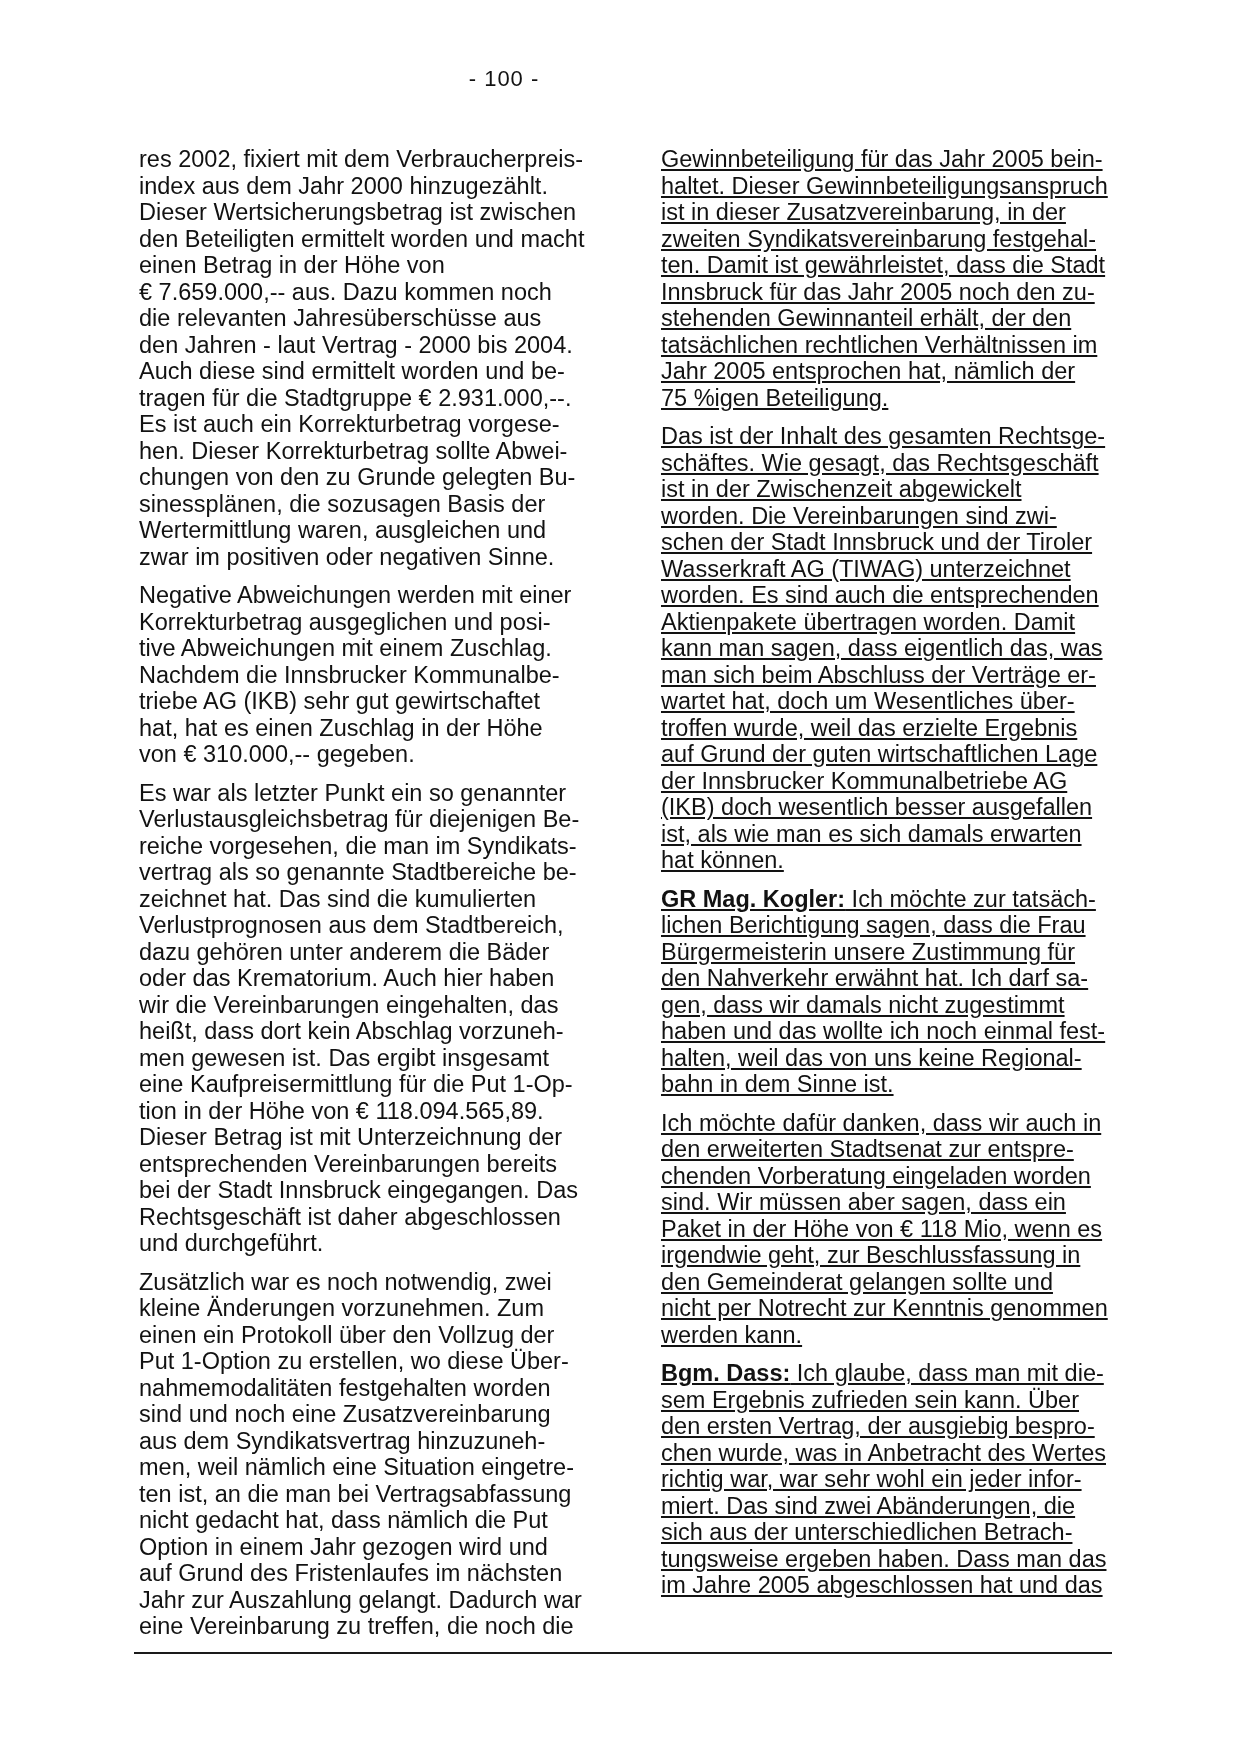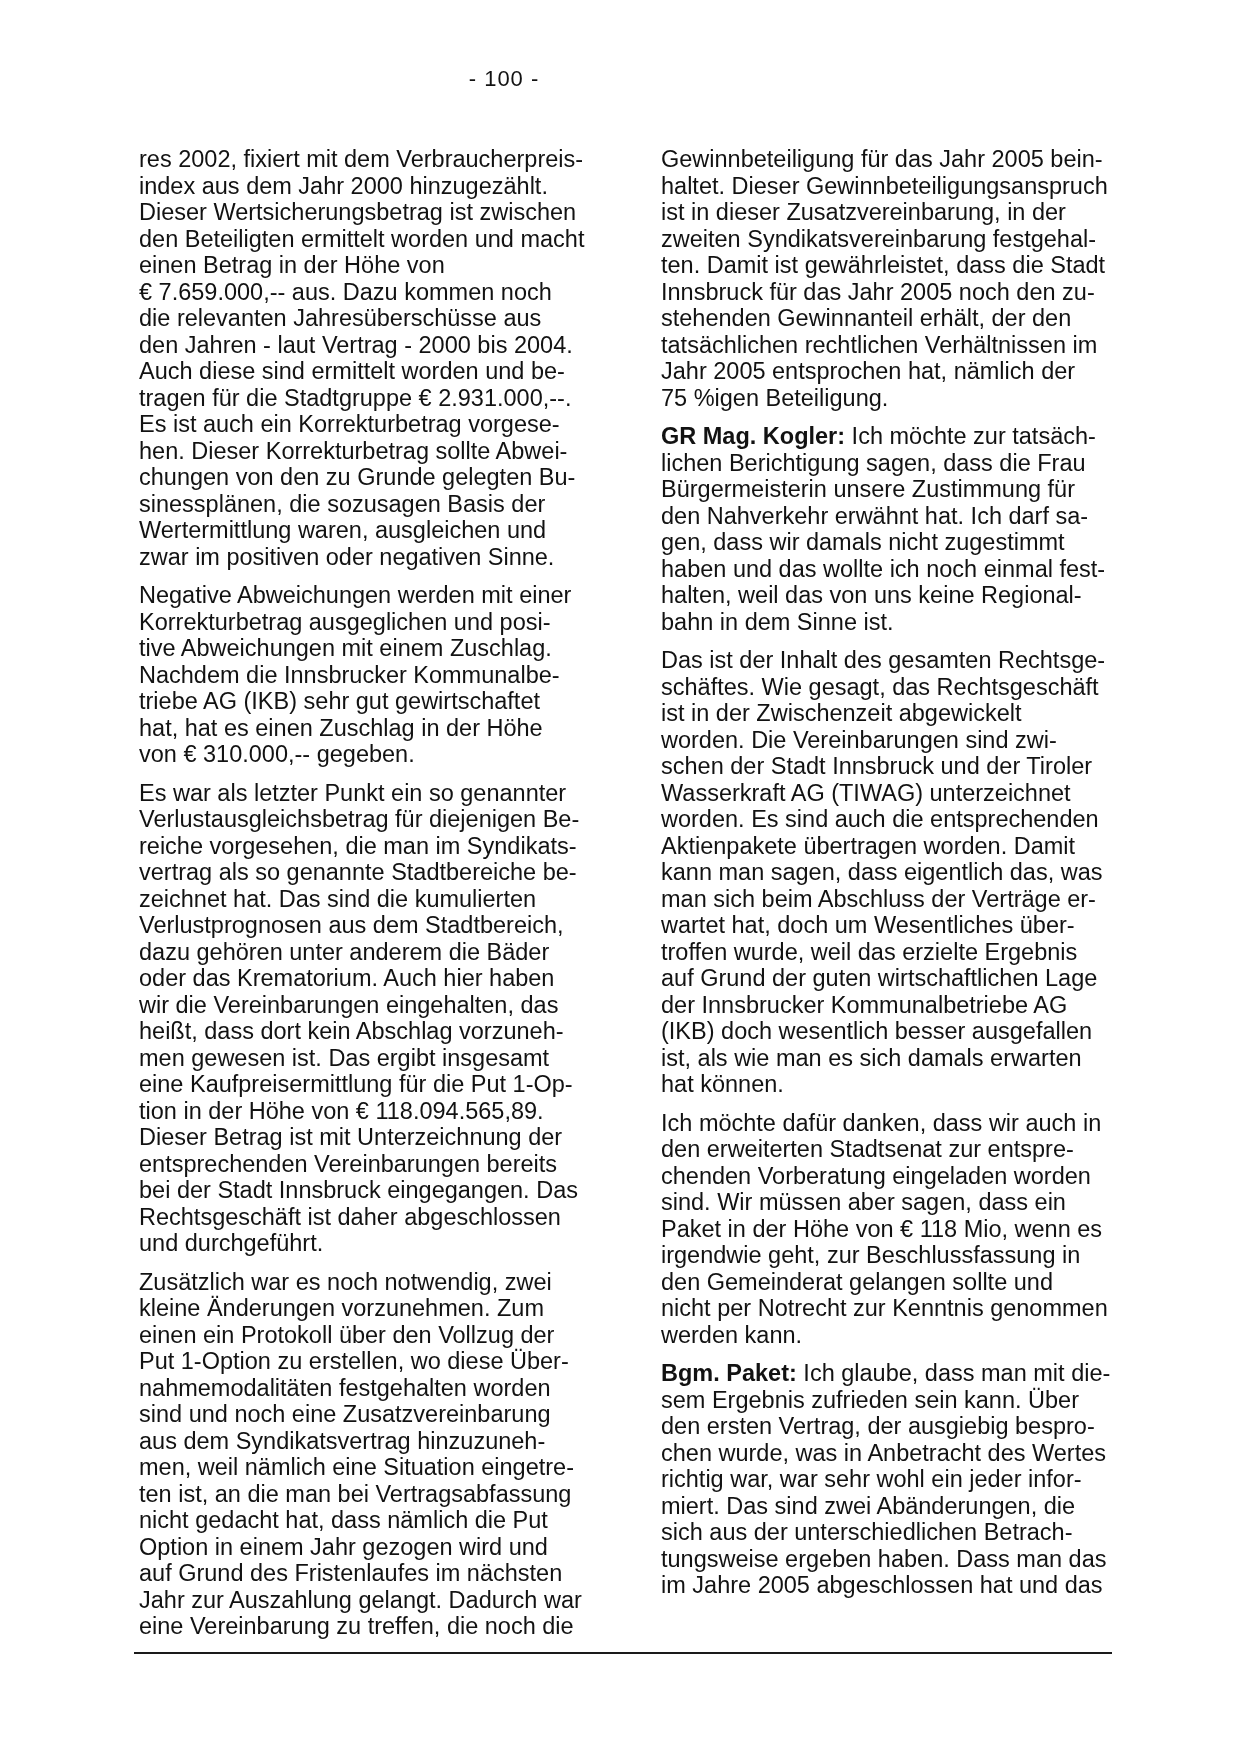--- a/index.html
+++ b/index.html
@@ -32,20 +32,21 @@
     font-size: 23.5px;
     line-height: 26.5px;
   }
   .col-left {
     left: 135px;
     width: 505px;
   }
   .col-right {
     left: 657px;
     width: 510px;
+    text-decoration: underline;
   }
   .col p {
     margin: 0 0 12px 4px;
     white-space: pre-line;
   }
   .col p b {
     font-weight: bold;
     white-space: normal;
   }
   .footer-rule {
@@ -133,55 +134,55 @@
     <p>Gewinnbeteiligung für das Jahr 2005 bein-
 haltet. Dieser Gewinnbeteiligungsanspruch
 ist in dieser Zusatzvereinbarung, in der
 zweiten Syndikatsvereinbarung festgehal-
 ten. Damit ist gewährleistet, dass die Stadt
 Innsbruck für das Jahr 2005 noch den zu-
 stehenden Gewinnanteil erhält, der den
 tatsächlichen rechtlichen Verhältnissen im
 Jahr 2005 entsprochen hat, nämlich der
 75 %igen Beteiligung.</p>
-    <p><b>GR Mag. Kogler:</b><span> Ich möchte zur tatsäch-
-lichen Berichtigung sagen, dass die Frau
-Bürgermeisterin unsere Zustimmung für
-den Nahverkehr erwähnt hat. Ich darf sa-
-gen, dass wir damals nicht zugestimmt
-haben und das wollte ich noch einmal fest-
-halten, weil das von uns keine Regional-
-bahn in dem Sinne ist.</span></p>
     <p>Das ist der Inhalt des gesamten Rechtsge-
 schäftes. Wie gesagt, das Rechtsgeschäft
 ist in der Zwischenzeit abgewickelt
 worden. Die Vereinbarungen sind zwi-
 schen der Stadt Innsbruck und der Tiroler
 Wasserkraft AG (TIWAG) unterzeichnet
 worden. Es sind auch die entsprechenden
 Aktienpakete übertragen worden. Damit
 kann man sagen, dass eigentlich das, was
 man sich beim Abschluss der Verträge er-
 wartet hat, doch um Wesentliches über-
 troffen wurde, weil das erzielte Ergebnis
 auf Grund der guten wirtschaftlichen Lage
 der Innsbrucker Kommunalbetriebe AG
 (IKB) doch wesentlich besser ausgefallen
 ist, als wie man es sich damals erwarten
 hat können.</p>
+    <p><b>GR Mag. Kogler:</b><span> Ich möchte zur tatsäch-
+lichen Berichtigung sagen, dass die Frau
+Bürgermeisterin unsere Zustimmung für
+den Nahverkehr erwähnt hat. Ich darf sa-
+gen, dass wir damals nicht zugestimmt
+haben und das wollte ich noch einmal fest-
+halten, weil das von uns keine Regional-
+bahn in dem Sinne ist.</span></p>
     <p>Ich möchte dafür danken, dass wir auch in
 den erweiterten Stadtsenat zur entspre-
 chenden Vorberatung eingeladen worden
 sind. Wir müssen aber sagen, dass ein
 Paket in der Höhe von € 118 Mio, wenn es
 irgendwie geht, zur Beschlussfassung in
 den Gemeinderat gelangen sollte und
 nicht per Notrecht zur Kenntnis genommen
 werden kann.</p>
-    <p><b>Bgm. Paket:</b><span> Ich glaube, dass man mit die-
+    <p><b>Bgm. Dass:</b><span> Ich glaube, dass man mit die-
 sem Ergebnis zufrieden sein kann. Über
 den ersten Vertrag, der ausgiebig bespro-
 chen wurde, was in Anbetracht des Wertes
 richtig war, war sehr wohl ein jeder infor-
 miert. Das sind zwei Abänderungen, die
 sich aus der unterschiedlichen Betrach-
 tungsweise ergeben haben. Dass man das
 im Jahre 2005 abgeschlossen hat und das</span></p>
   </div>
 

